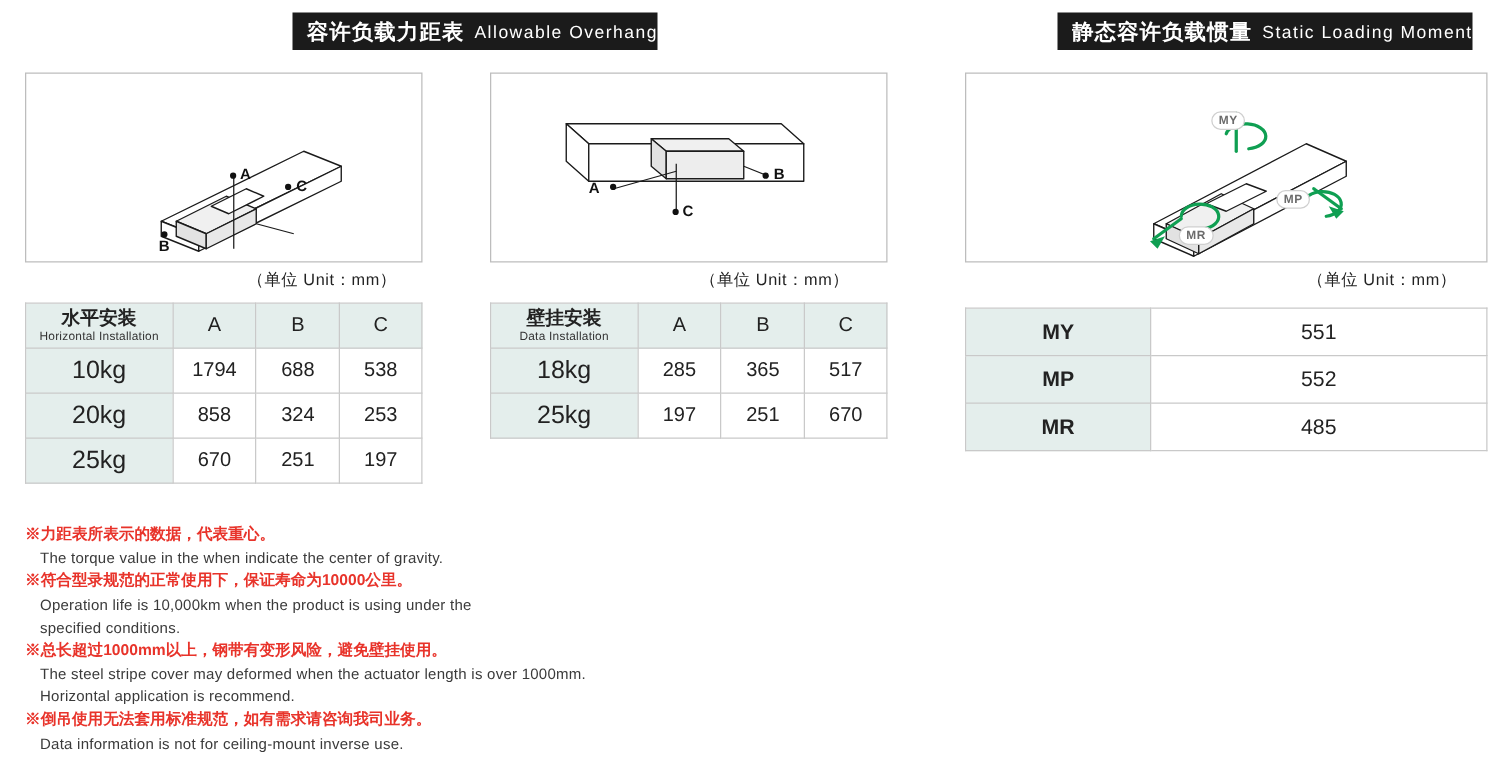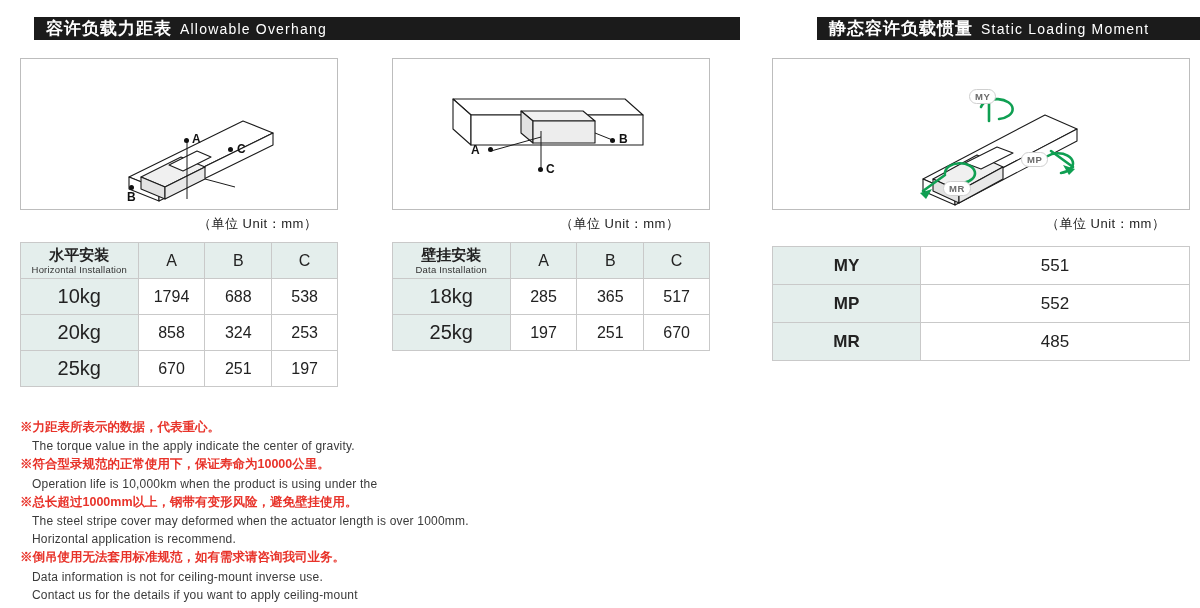--- a/index.html
+++ b/index.html
@@ -7,21 +7,21 @@
     margin: 0; padding: 0;
     width: 1200px; height: 608px;
     background: #ffffff;
     font-family: "Liberation Sans", sans-serif;
     color: #222;
     overflow: hidden;
   }
   .page { position: relative; width: 1200px; height: 608px; }
 
   
-  .sec-header { position: absolute; display: flex; align-items: flex-end; height: 30px; }
+  .sec-header { position: absolute; display: flex; align-items: center; height: 30px; flex-direction: column; }
   .sec-header .tick { width: 14px; background: #45b3a8; }
   .sec-header .bar {
     flex: 1; background: #1b1b1b; color: #ffffff;
     display: flex; align-items: center; padding-left: 12px;
   }
   .sec-header .cn { font-size: 17px; font-weight: bold; letter-spacing: 1px; }
   .sec-header .en { font-size: 14px; margin-left: 8px; letter-spacing: 1.2px; font-weight: normal; }
 
   #hdr-left  { left: 20px;  top: 10px;  width: 720px; }
   #hdr-right { left: 803px; top: 10px;  width: 418px; }
@@ -247,24 +247,25 @@
     </tr>
     <tr>
       <td class="k">MR</td>
       <td class="v">485</td>
     </tr>
   </tbody>
     </table>
 
   <div class="notes">
     <div class="note-cn">※力距表所表示的数据，代表重心。</div>
-    <div class="note-en">The torque value in the apply indicate the center of gravity.</div>
+    <div class="note-en">The torque value in the when indicate the center of gravity.</div>
 
     <div class="note-cn">※符合型录规范的正常使用下，保证寿命为10000公里。</div>
     <div class="note-en">Operation life is 10,000km when the product is using under the</div>
+    <div class="note-en">specified conditions.</div>
 
     <div class="note-cn">※总长超过1000mm以上，钢带有变形风险，避免壁挂使用。</div>
     <div class="note-en">The steel stripe cover may deformed when the actuator length is over 1000mm.</div>
     <div class="note-en">Horizontal application is recommend.</div>
 
     <div class="note-cn">※倒吊使用无法套用标准规范，如有需求请咨询我司业务。</div>
     <div class="note-en">Data information is not for ceiling-mount inverse use.</div>
     <div class="note-en">Contact us for the details if you want to apply ceiling-mount</div>
 
   </div>

